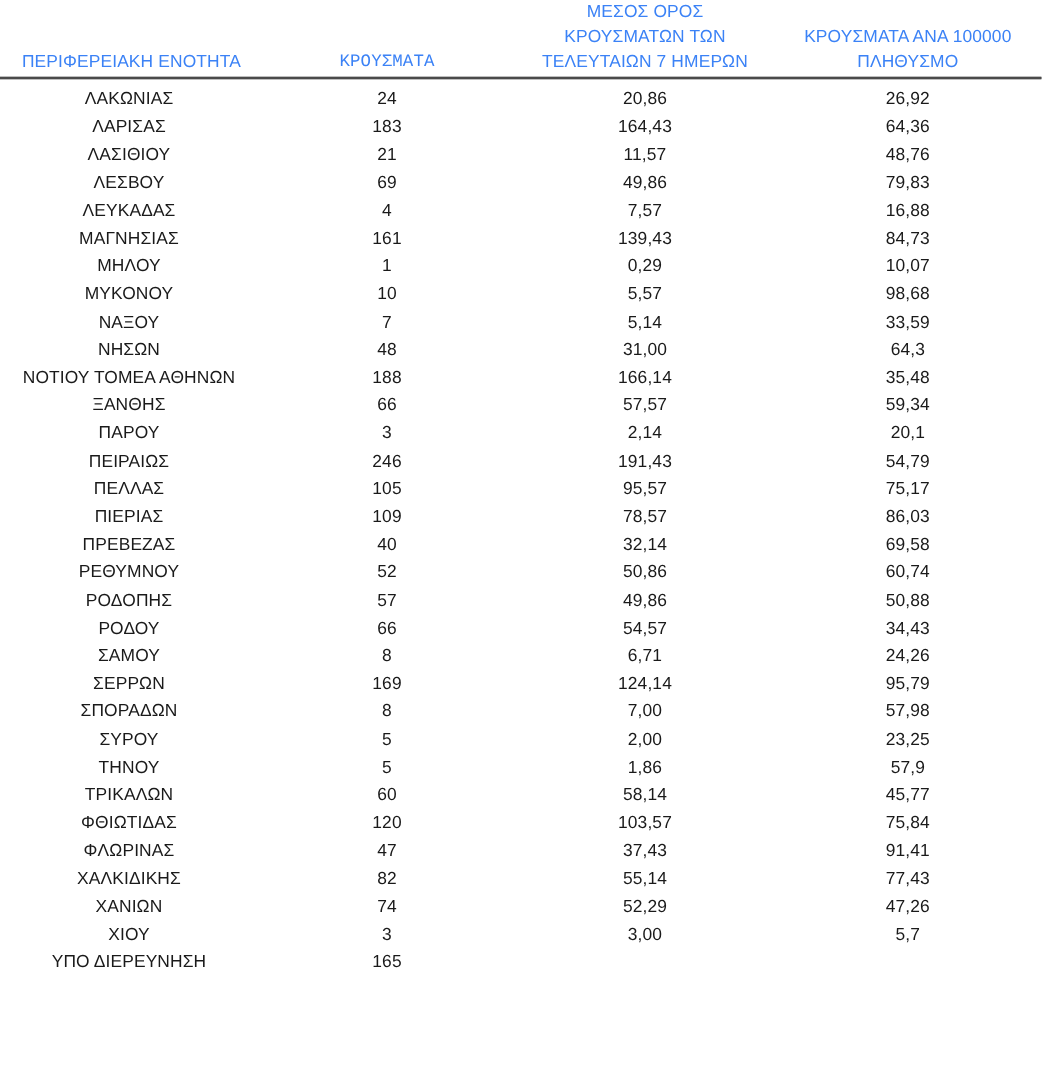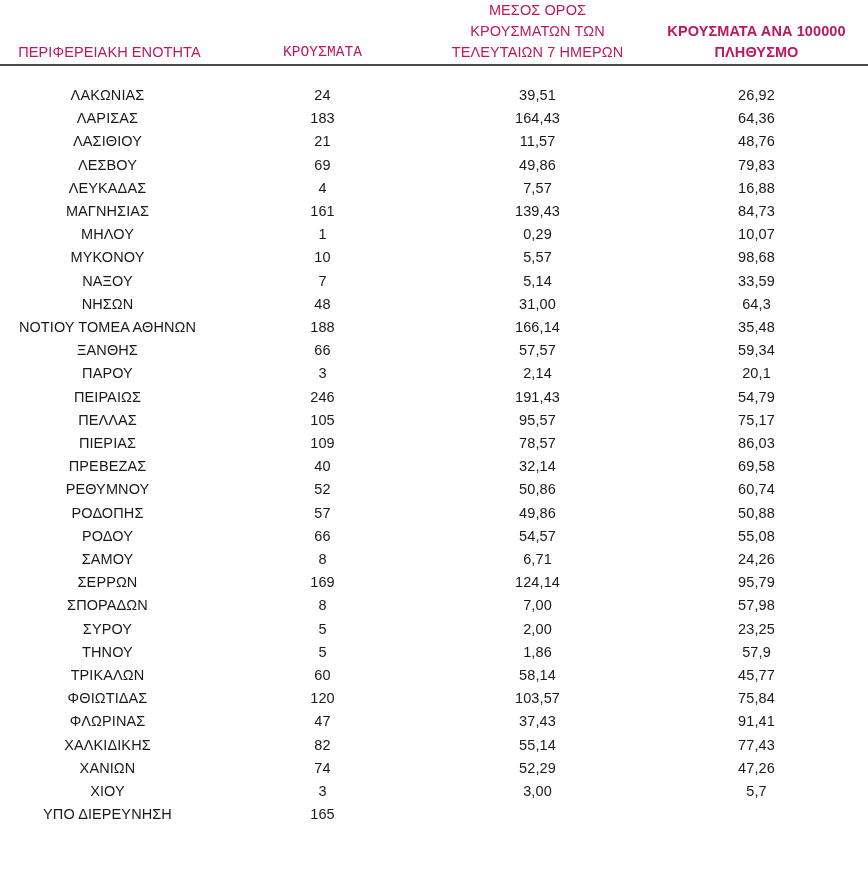--- a/index.html
+++ b/index.html
@@ -34,21 +34,21 @@
   
   col.c-region  { width: 215px; }
   col.c-cases   { width: 215px; }
   col.c-avg7    { width: 215px; }
   col.c-per100k { width: 223px; }
 
   
   thead th {
     font-weight: normal;
     font-size: 14.5px;
-    color: #be185d;
+    color: #3b82f6;
     padding: 0 4px;
     vertical-align: bottom;
     line-height: 21px;
     border-bottom: 2px solid #4a4a4a;
     letter-spacing: 0.1px;
   }
   thead th.h-region {
     text-align: center;
     padding-left: 8px;
     padding-bottom: 1px;
@@ -62,21 +62,21 @@
   
   tbody td {
     font-size: 14.5px;
     line-height: 23.2px;
     height: 23.2px;
     padding: 0 4px;
     color: #1a1a1a;
     white-space: nowrap;
     letter-spacing: 0.1px;
   }
-  tbody tr:first-child td { padding-top: 18px; }
+  tbody tr:first-child td { padding-top: 6px; }
   td.t-region  { text-align: center; }
   td.t-num     { text-align: center; }
 </style>
 </head>
 <body style="background: rgb(255, 255, 255); color: rgb(26, 26, 26);">
 
 <div class="sheet">
   <table class="data-table">
     <colgroup>
       <col class="c-region">
@@ -90,31 +90,31 @@
             <span class="hdr-line">ΠΕΡΙΦΕΡΕΙΑΚΗ ΕΝΟΤΗΤΑ</span>
           </th>
         <th class="h-num" style="border-bottom-color: rgb(74, 74, 74); font-family: Liberation Mono, monospace;">
             <span class="hdr-line">ΚΡΟΥΣΜΑΤΑ</span>
           </th>
         <th class="h-num" style="border-bottom-color: rgb(74, 74, 74);">
             <span class="hdr-line">ΜΕΣΟΣ ΟΡΟΣ</span>
             <span class="hdr-line">ΚΡΟΥΣΜΑΤΩΝ ΤΩΝ</span>
             <span class="hdr-line">ΤΕΛΕΥΤΑΙΩΝ 7 ΗΜΕΡΩΝ</span>
           </th>
-        <th class="h-num" style="border-bottom-color: rgb(74, 74, 74); font-weight: bold;">
+        <th class="h-num" style="border-bottom-color: rgb(74, 74, 74);">
             <span class="hdr-line">ΚΡΟΥΣΜΑΤΑ ΑΝΑ 100000</span>
             <span class="hdr-line">ΠΛΗΘΥΣΜΟ</span>
           </th>
       </tr>
     </thead>
     <tbody>
         <tr>
           <td class="t-region">ΛΑΚΩΝΙΑΣ</td>
           <td class="t-num">24</td>
-          <td class="t-num">39,51</td>
+          <td class="t-num">20,86</td>
           <td class="t-num">26,92</td>
         </tr>
         <tr>
           <td class="t-region">ΛΑΡΙΣΑΣ</td>
           <td class="t-num">183</td>
           <td class="t-num">164,43</td>
           <td class="t-num">64,36</td>
         </tr>
         <tr>
           <td class="t-region">ΛΑΣΙΘΙΟΥ</td>
@@ -215,21 +215,21 @@
         <tr>
           <td class="t-region">ΡΟΔΟΠΗΣ</td>
           <td class="t-num">57</td>
           <td class="t-num">49,86</td>
           <td class="t-num">50,88</td>
         </tr>
         <tr>
           <td class="t-region">ΡΟΔΟΥ</td>
           <td class="t-num">66</td>
           <td class="t-num">54,57</td>
-          <td class="t-num">55,08</td>
+          <td class="t-num">34,43</td>
         </tr>
         <tr>
           <td class="t-region">ΣΑΜΟΥ</td>
           <td class="t-num">8</td>
           <td class="t-num">6,71</td>
           <td class="t-num">24,26</td>
         </tr>
         <tr>
           <td class="t-region">ΣΕΡΡΩΝ</td>
           <td class="t-num">169</td>

